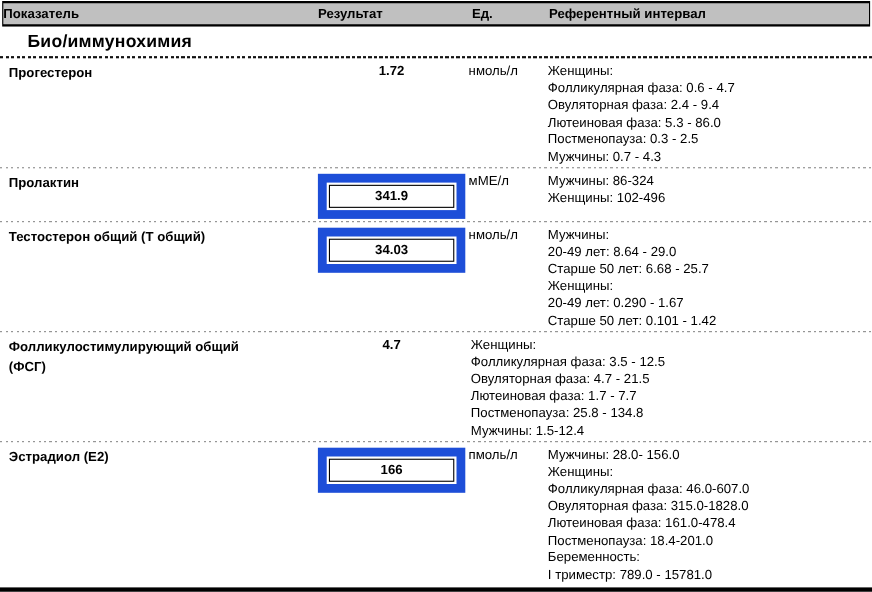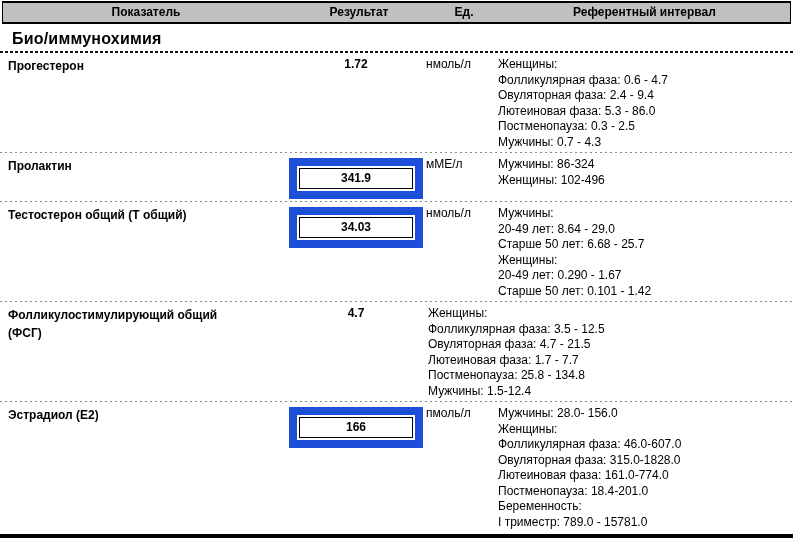--- a/index.html
+++ b/index.html
@@ -21,30 +21,29 @@
     border-top-width: 2px;
     border-bottom-width: 2px;
     display: grid;
     grid-template-columns: 286px 140px 70px 1fr;
     height: 23px;
   }
   .th {
     font-weight: bold;
     font-size: 12px;
     line-height: 19px;
-    text-align: center;
     white-space: nowrap;
     overflow: hidden;
   }
 
   
   .section-title {
     font-size: 16px;
     font-weight: bold;
-    padding: 6px 0 3px 12px;
+    padding: 6px 0 3px 25px;
     letter-spacing: 0.2px;
   }
 
   
   .sep-strong {
     height: 2px;
     background-image: repeating-linear-gradient(90deg, #111 0 3px, transparent 3px 5px);
   }
   .sep-row {
     height: 1px;
@@ -193,21 +192,21 @@
       <div class="result-box">
         <div class="result-box-inner">166</div>
       </div>
     </div>
     <div class="cell-unit">пмоль/л</div>
     <div class="cell-ref">
       <div class="ref-line">Мужчины: 28.0- 156.0</div>
       <div class="ref-line">Женщины:</div>
       <div class="ref-line">Фолликулярная фаза: 46.0-607.0</div>
       <div class="ref-line">Овуляторная фаза: 315.0-1828.0</div>
-      <div class="ref-line">Лютеиновая фаза: 161.0-774.0</div>
+      <div class="ref-line">Лютеиновая фаза: 161.0-478.4</div>
       <div class="ref-line">Постменопауза: 18.4-201.0</div>
       <div class="ref-line">Беременность:</div>
       <div class="ref-line">I триместр: 789.0 - 15781.0</div>
     </div>
   </div>
 
   <div class="bottom-bar"></div>
 
 </div>
 

